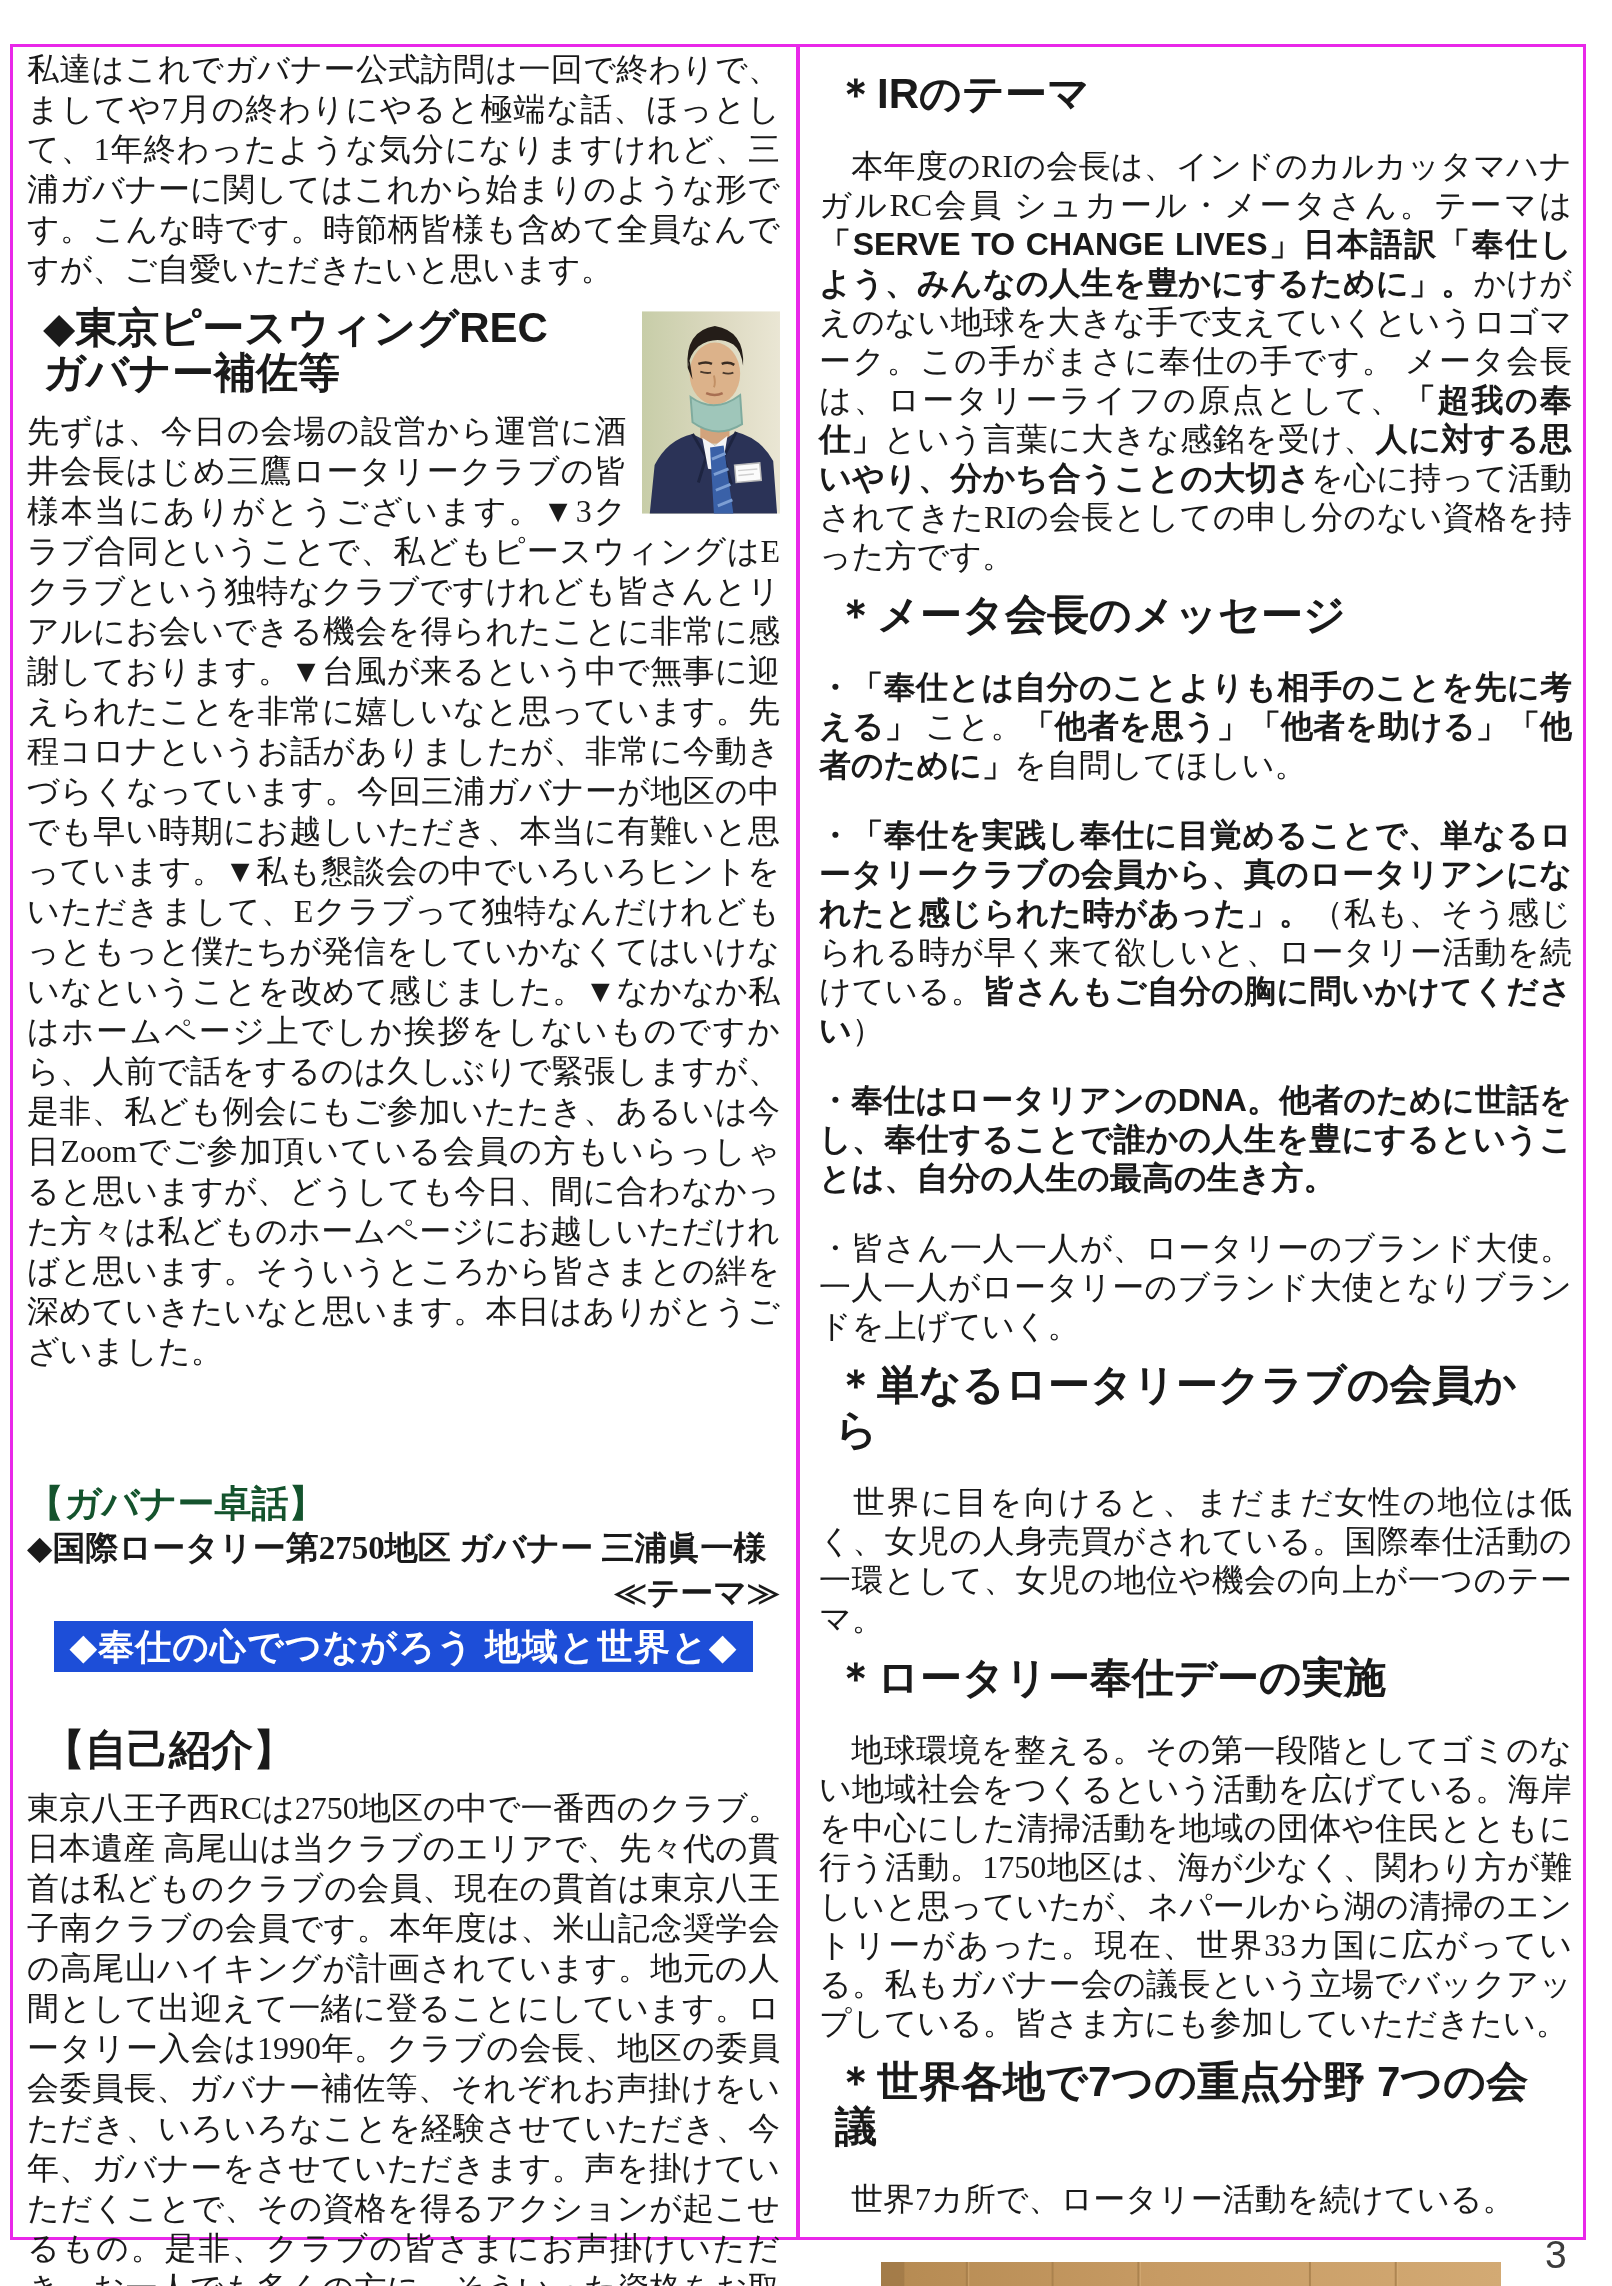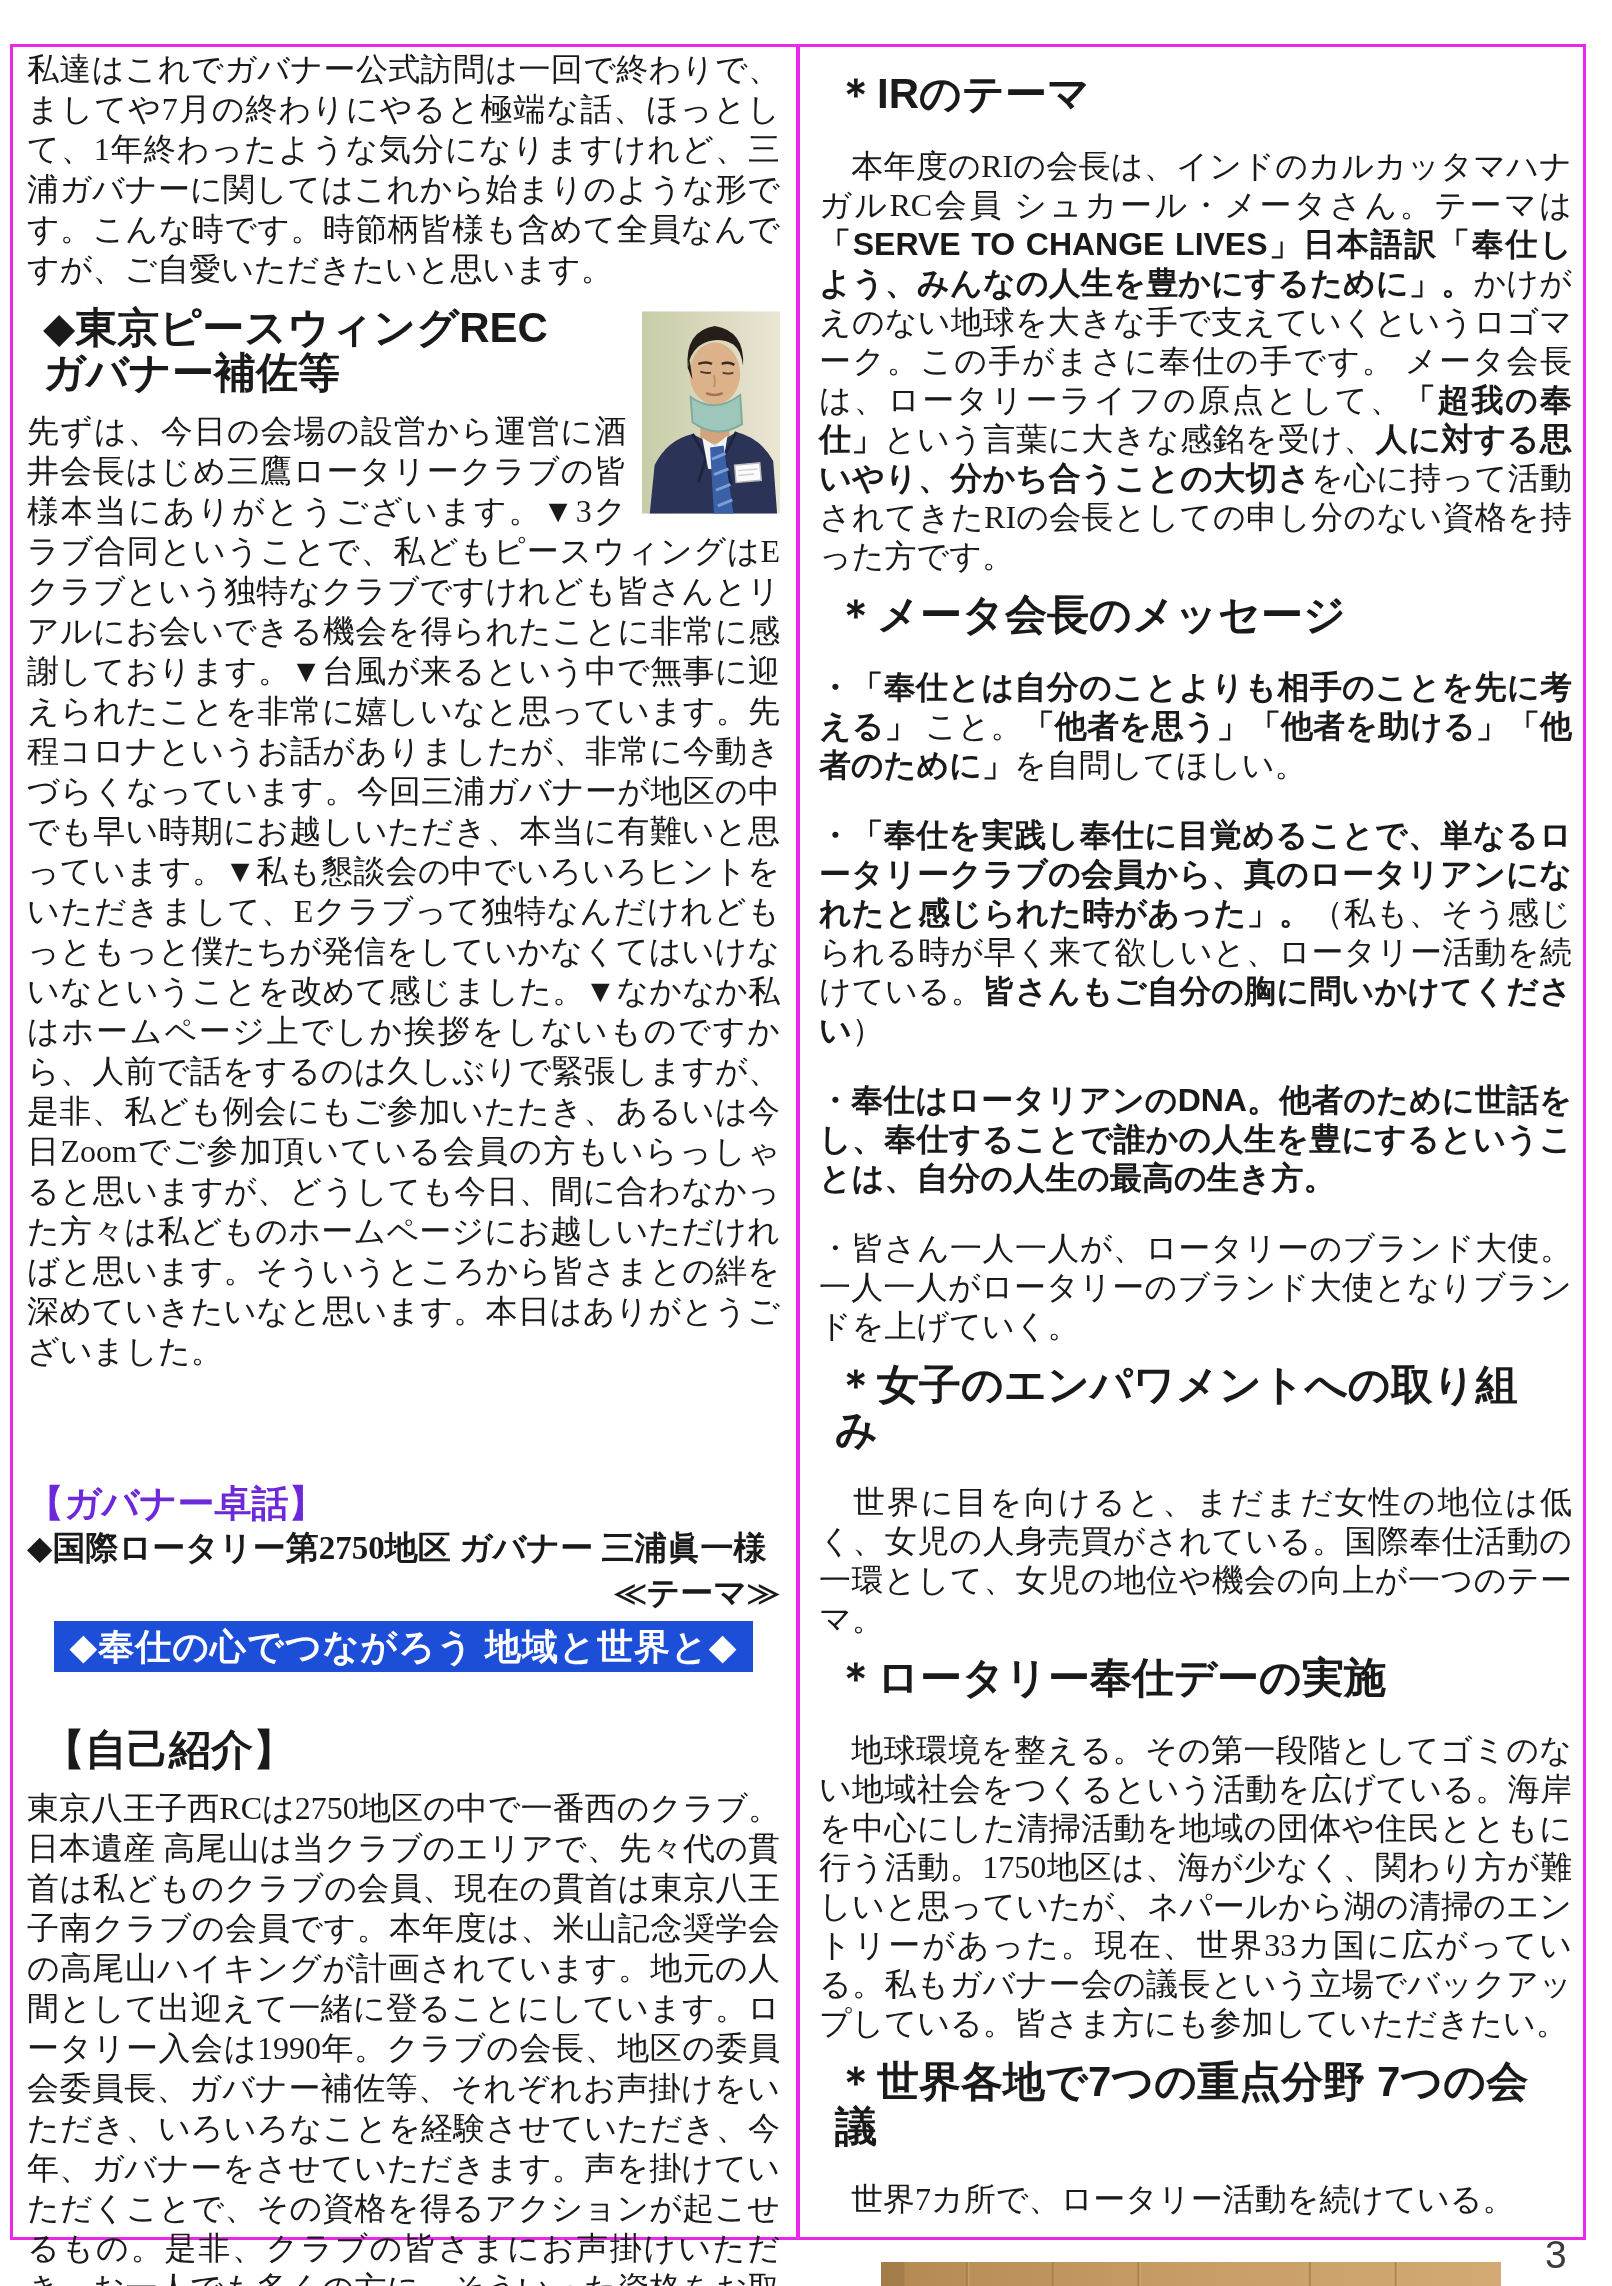--- a/index.html
+++ b/index.html
@@ -124,21 +124,21 @@
           <rect x="96" y="157" width="26" height="18" fill="#fbfbfb" stroke="#b9b9b9" stroke-width="1.5"></rect>
           <line x1="99" y1="163" x2="119" y2="163" stroke="#cfcfcf" stroke-width="1.5"></line>
           <line x1="99" y1="168" x2="115" y2="168" stroke="#cfcfcf" stroke-width="1.5"></line>
         </g>
       </svg>
     </span>
     <h3 class="h-gothic">◆東京ピースウィングREC　ガバナー補佐等</h3>
     <p class="para">先ずは、今日の会場の設営から運営に酒井会長はじめ三鷹ロータリークラブの皆様本当にありがとうございます。▼3クラブ合同ということで、私どもピースウィングはE クラブという独特なクラブですけれども皆さんとリアルにお会いできる機会を得られたことに非常に感謝しております。▼台風が来るという中で無事に迎えられたことを非常に嬉しいなと思っています。先程コロナというお話がありましたが、非常に今動きづらくなっています。今回三浦ガバナーが地区の中でも早い時期にお越しいただき、本当に有難いと思っています。▼私も懇談会の中でいろいろヒントをいただきまして、Eクラブって独特なんだけれどもっともっと僕たちが発信をしていかなくてはいけないなということを改めて感じました。▼なかなか私はホームページ上でしか挨拶をしないものですから、人前で話をするのは久しぶりで緊張しますが、是非、私ども例会にもご参加いたたき、あるいは今日Zoomでご参加頂いている会員の方もいらっしゃると思いますが、どうしても今日、間に合わなかった方々は私どものホームページにお越しいただければと思います。そういうところから皆さまとの絆を深めていきたいなと思います。本日はありがとうございました。</p>
   </div>
 
-  <h2 class="gov-title" style="color: #6d28d9;">【ガバナー卓話】</h2>
+  <h2 class="gov-title" style="color: #14532d;">【ガバナー卓話】</h2>
   <h3 class="h-serif-bold">◆国際ロータリー第2750地区 ガバナー 三浦眞一様</h3>
   <div class="theme-label">≪テーマ≫</div>
   <div class="banner-wrap">
     <span class="theme-banner" style="background-color: #1d4ed8;">◆奉仕の心でつながろう 地域と世界と◆</span>
   </div>
 
   <h3 class="h-gothic mt-intro">【自己紹介】</h3>
   <p class="para">東京八王子西RCは2750地区の中で一番西のクラブ。日本遺産 高尾山は当クラブのエリアで、先々代の貫首は私どものクラブの会員、現在の貫首は東京八王子南クラブの会員です。本年度は、米山記念奨学会の高尾山ハイキングが計画されています。地元の人間として出迎えて一緒に登ることにしています。ロータリー入会は1990年。クラブの会長、地区の委員会委員長、ガバナー補佐等、それぞれお声掛けをいただき、いろいろなことを経験させていただき、今年、ガバナーをさせていただきます。声を掛けていただくことで、その資格を得るアクションが起こせるもの。是非、クラブの皆さまにお声掛けいただき、お一人でも多くの方に、そういった資格をお取りいただければと思います。</p>
 
 </div>
@@ -146,21 +146,21 @@
 <div class="col col-right">
   <h3 class="h-gothic">＊IRのテーマ</h3>
   <p class="para"><span>　本年度のRIの会長は、インドのカルカッタマハナガルRC会員 シュカール・メータさん。テーマは</span><span class="run-b">「SERVE TO CHANGE LIVES」日本語訳「奉仕しよう、みんなの人生を豊かにするために」。</span><span>かけがえのない地球を大きな手で支えていくというロゴマーク。この手がまさに奉仕の手です。 メータ会長は、ロータリーライフの原点として、</span><span class="run-b">「超我の奉仕」</span><span>という言葉に大きな感銘を受け、</span><span class="run-b">人に対する思いやり、分かち合うことの大切さ</span><span>を心に持って活動されてきたRIの会長としての申し分のない資格を持った方です。</span></p>
 
   <h3 class="h-gothic">＊メータ会長のメッセージ</h3>
   <p class="para"><span class="run-b">・「奉仕とは自分のことよりも相手のことを先に考える」</span><span> こと。</span><span class="run-b">「他者を思う」「他者を助ける」「他者のために」</span><span>を自問してほしい。</span></p>
   <p class="para"><span class="run-b">・「奉仕を実践し奉仕に目覚めることで、単なるロータリークラブの会員から、真のロータリアンになれたと感じられた時があった」。</span><span>（私も、そう感じられる時が早く来て欲しいと、ロータリー活動を続けている。</span><span class="run-b">皆さんもご自分の胸に問いかけてください</span><span>）</span></p>
   <p class="para"><span class="run-b">・奉仕はロータリアンのDNA。他者のために世話をし、奉仕することで誰かの人生を豊にするということは、自分の人生の最高の生き方。</span></p>
   <p class="para"><span>・皆さん一人一人が、ロータリーのブランド大使。一人一人がロータリーのブランド大使となりブランドを上げていく。</span></p>
 
-  <h3 class="h-gothic">＊女子のエンパワメントへの取り組み</h3>
+  <h3 class="h-gothic">＊単なるロータリークラブの会員から</h3>
   <p class="para">　世界に目を向けると、まだまだ女性の地位は低く、女児の人身売買がされている。国際奉仕活動の一環として、女児の地位や機会の向上が一つのテーマ。</p>
 
   <h3 class="h-gothic">＊ロータリー奉仕デーの実施</h3>
   <p class="para">　地球環境を整える。その第一段階としてゴミのない地域社会をつくるという活動を広げている。海岸を中心にした清掃活動を地域の団体や住民とともに行う活動。1750地区は、海が少なく、関わり方が難しいと思っていたが、ネパールから湖の清掃のエントリーがあった。現在、世界33カ国に広がっている。私もガバナー会の議長という立場でバックアップしている。皆さま方にも参加していただきたい。</p>
 
   <h3 class="h-gothic">＊世界各地で7つの重点分野 7つの会議</h3>
   <p class="para">　世界7カ所で、ロータリー活動を続けている。</p>
 
   <span class="photo2">
     <svg viewBox="0 0 636 398" xmlns="http://www.w3.org/2000/svg">

